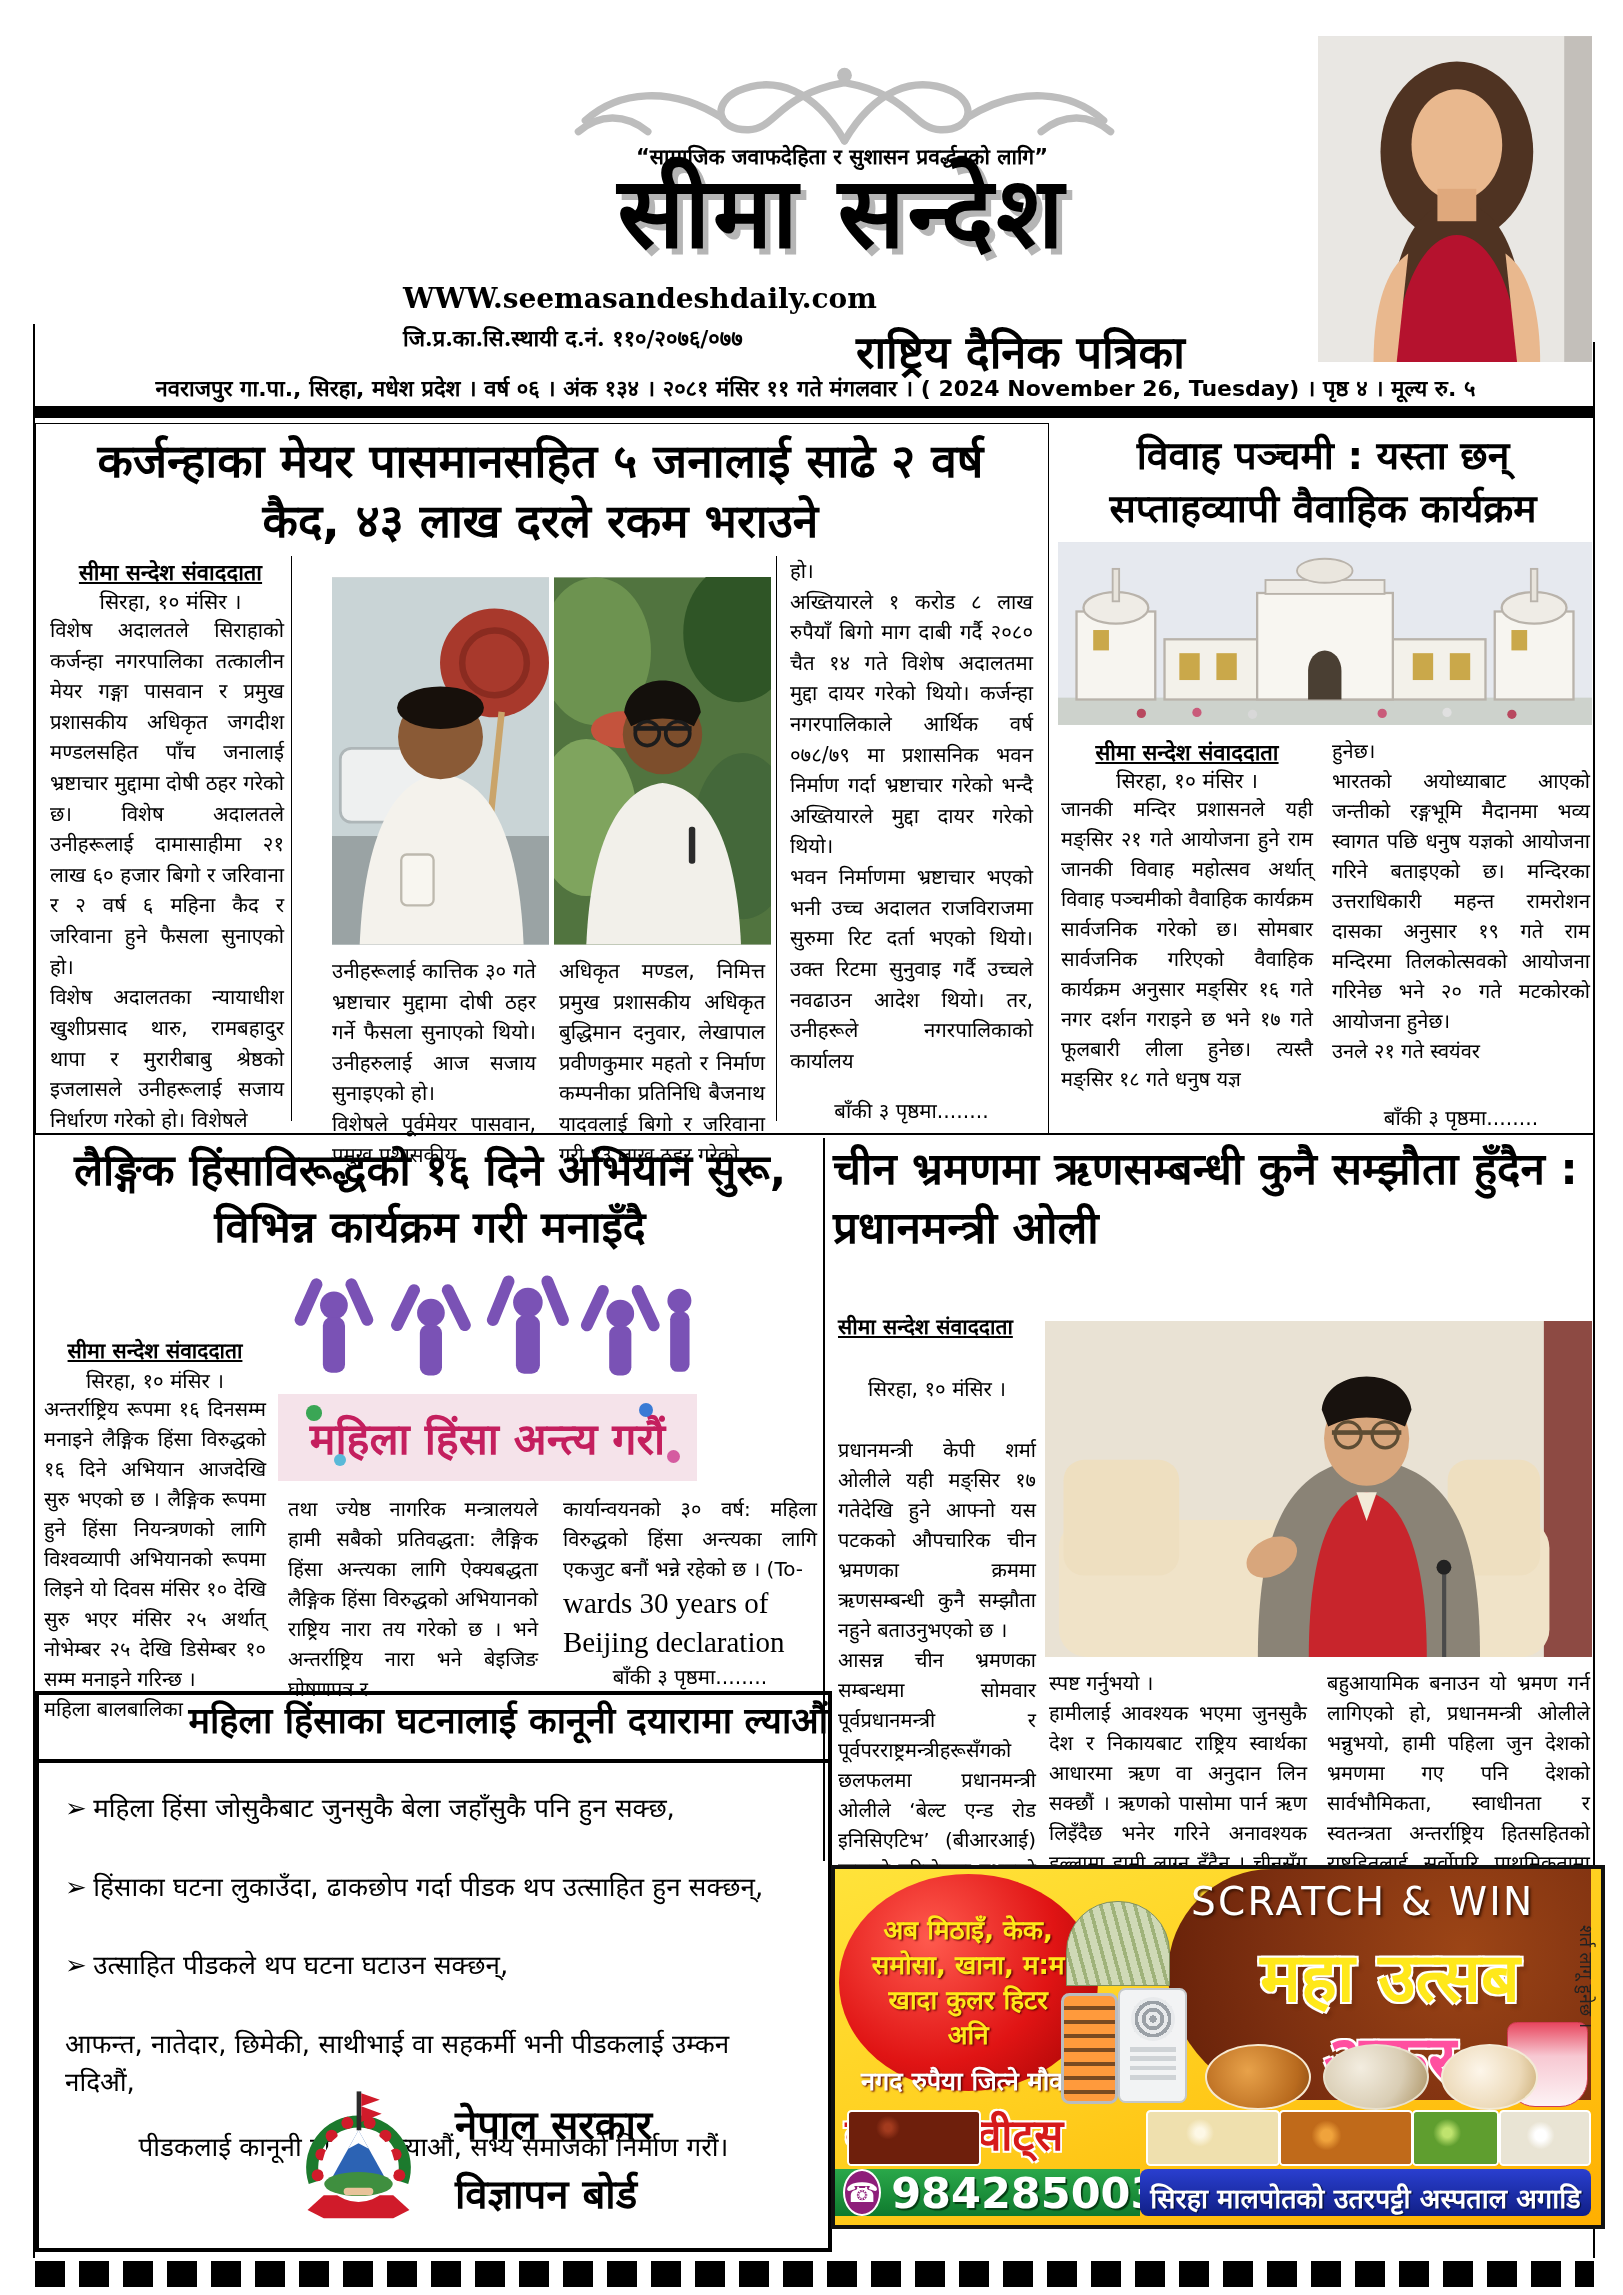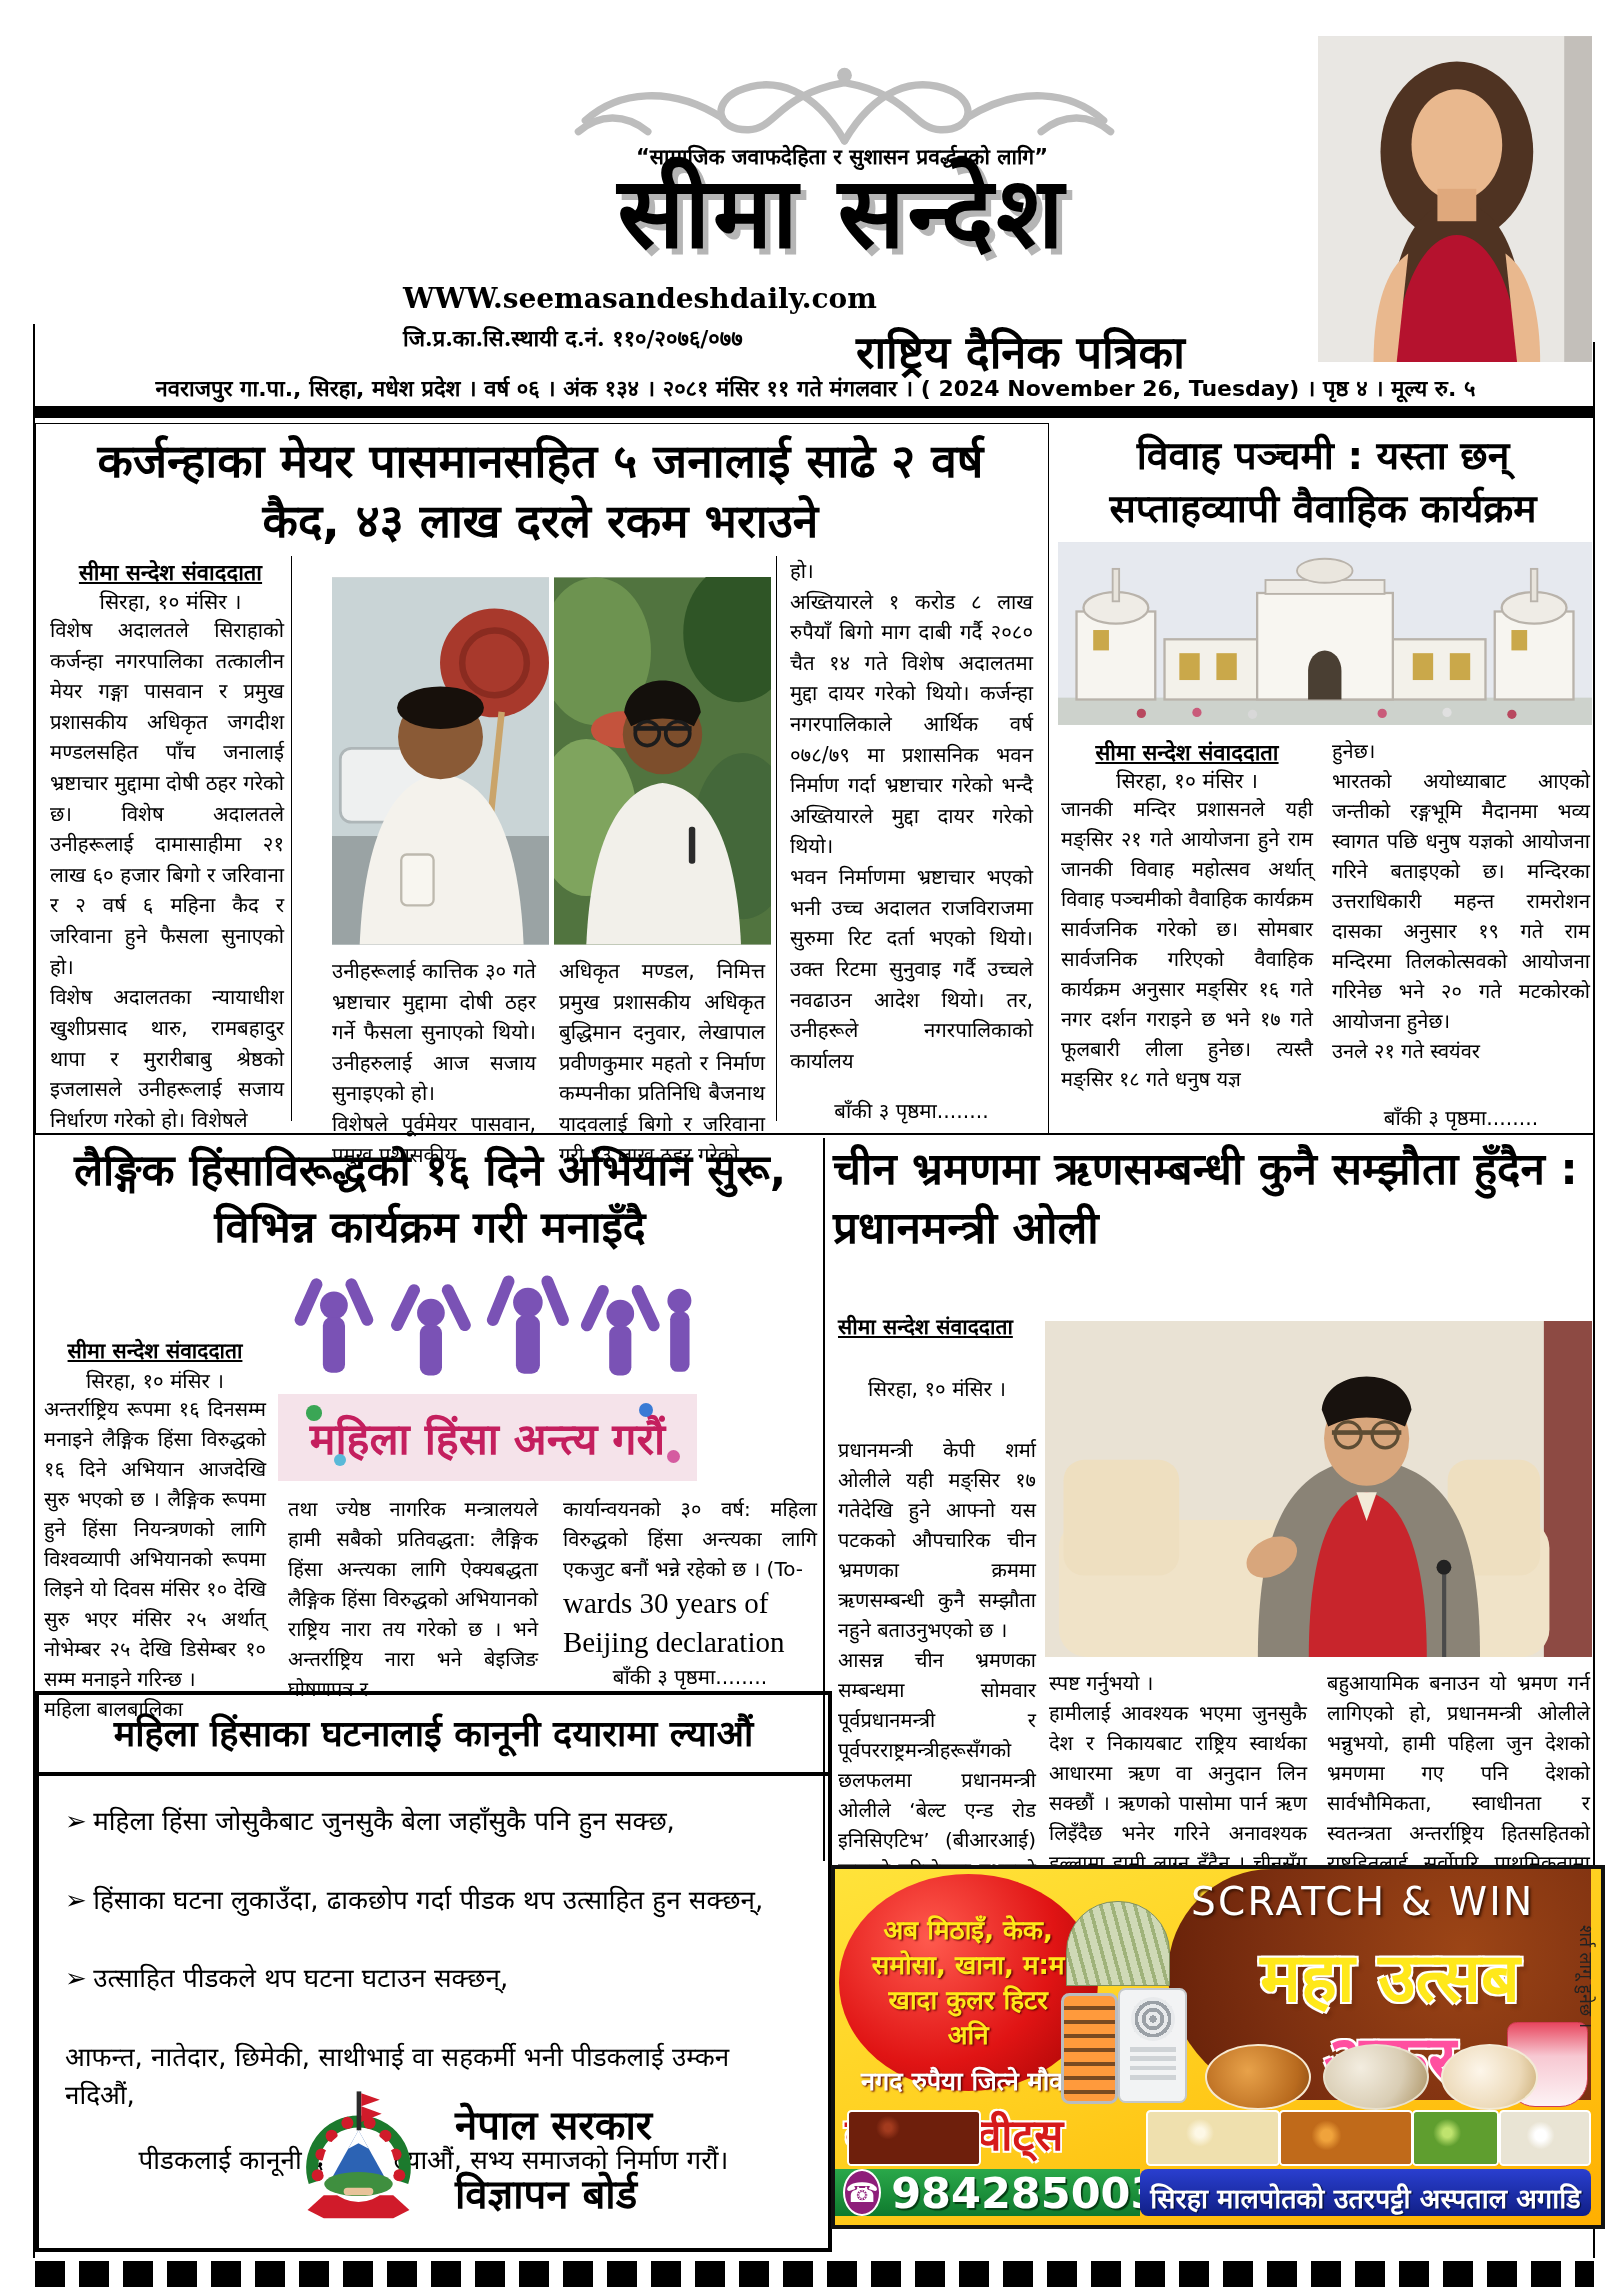--- a/index.html
+++ b/index.html
@@ -19,21 +19,21 @@
 
   
   .guide-box{border:3.2px solid #000;}
   .guide-title{font-size:25px;font-weight:bold;text-align:center;padding-top:12px;height:55px;border-bottom:4.6px solid #000;}
   .guide-quote{padding:28px 13px 0;font-size:23px;line-height:1.75;text-align:center;font-weight:bold;}
   .masthead-title{font-weight:bold;letter-spacing:2.8px;text-shadow:5.6px 5.6px 0 #b5b5b5;}
   .serifline{font-family:"DejaVu Serif",serif;font-weight:bold;}
 
   
   .legal-box{border:4.2px solid #000;}
-  .legal-title{font-size:36px;font-weight:bold;text-align:center;height:64px;padding-top:13px;border-bottom:4.2px solid #000;}
+  .legal-title{font-size:36px;font-weight:bold;text-align:right;height:64px;border-bottom:4.2px solid #000;}
   .bullet{font-size:26px;line-height:1.45;margin-bottom:41px;}
   .bullet .arr{margin-right:6.5px;}
 
   
   .ad-box{border:4.6px solid #111;background:linear-gradient(160deg,#ffe33a 0%,#ffd020 45%,#ffaf00 100%);}
   .ad-brown{background:radial-gradient(circle at 70% 35%,#9c4516 0%,#7c2f10 60%,#641f08 100%);
             border-radius:120px 0 0 148px;}
   .scratch{font-weight:normal;color:#fff;letter-spacing:2.3px;text-align:left;
            text-shadow:1.9px 1.9px 2.8px #3a1404;}
   .offer1{font-weight:bold;color:#ffe81a;text-align:center;

